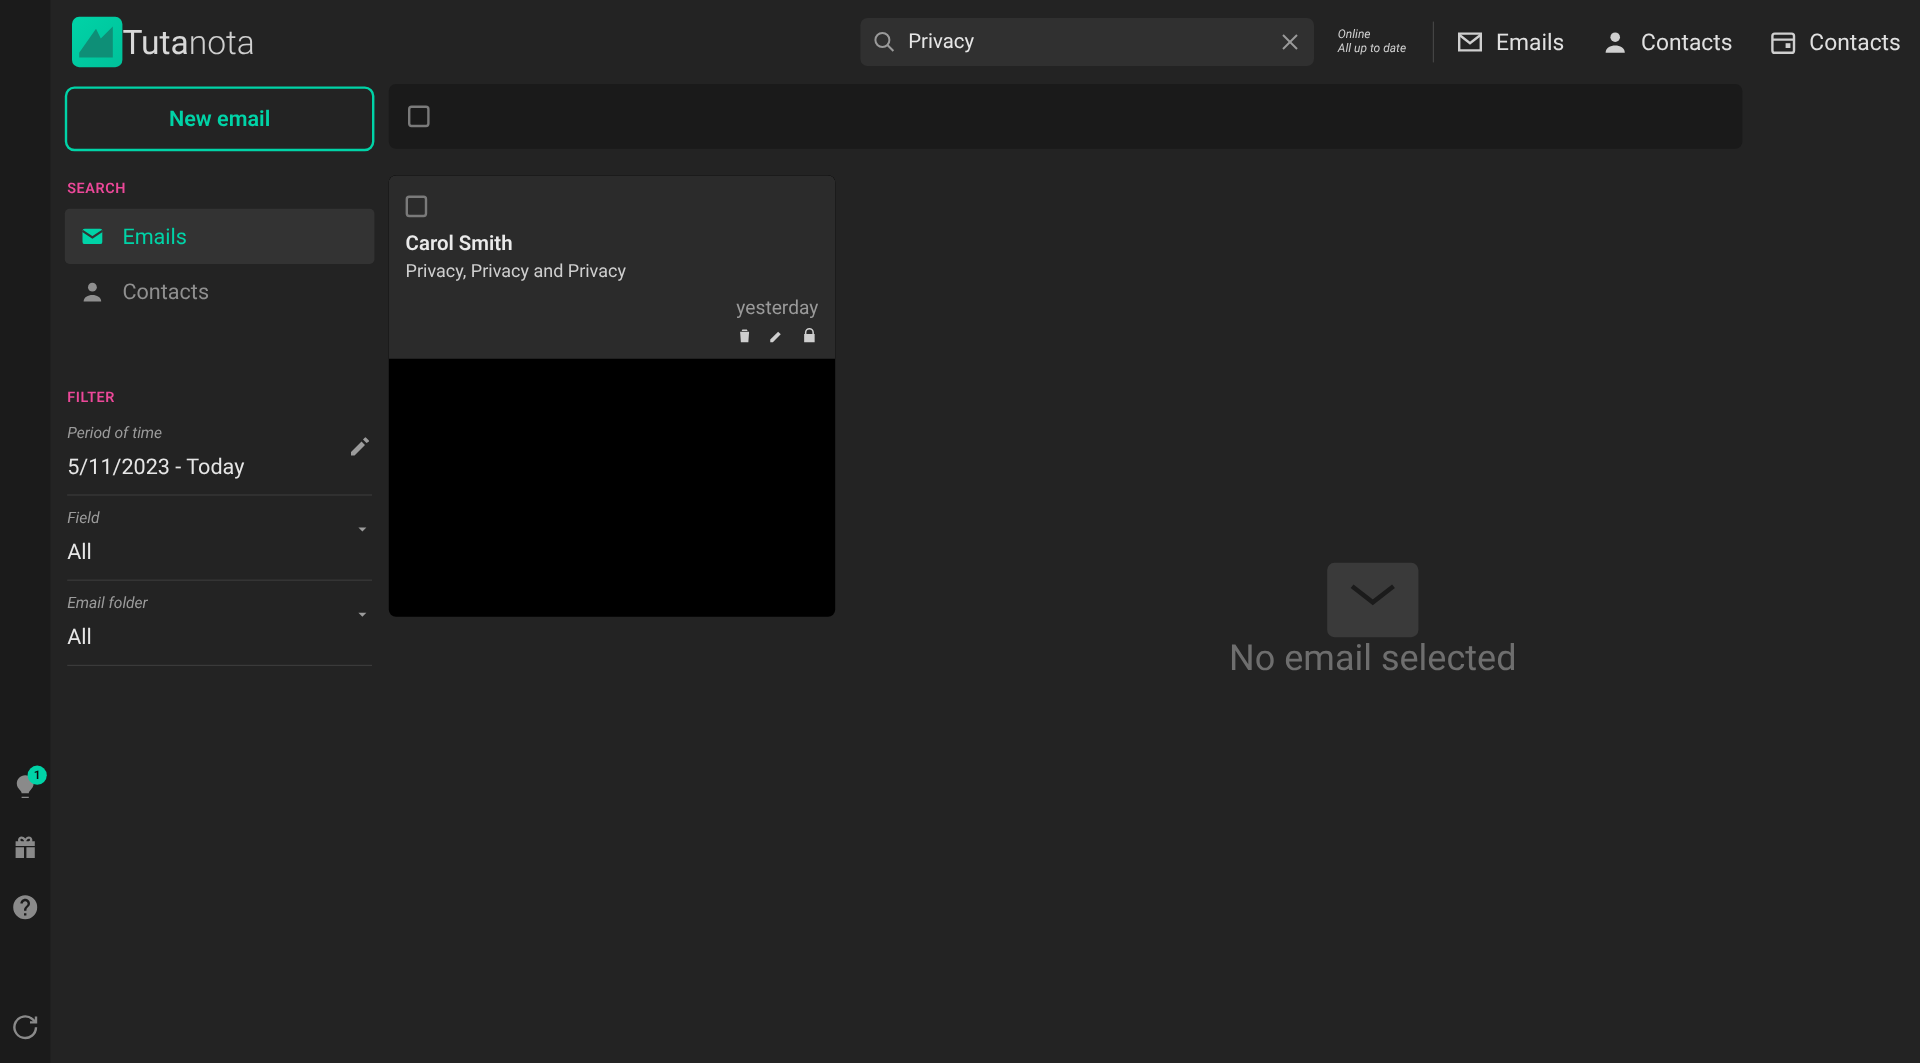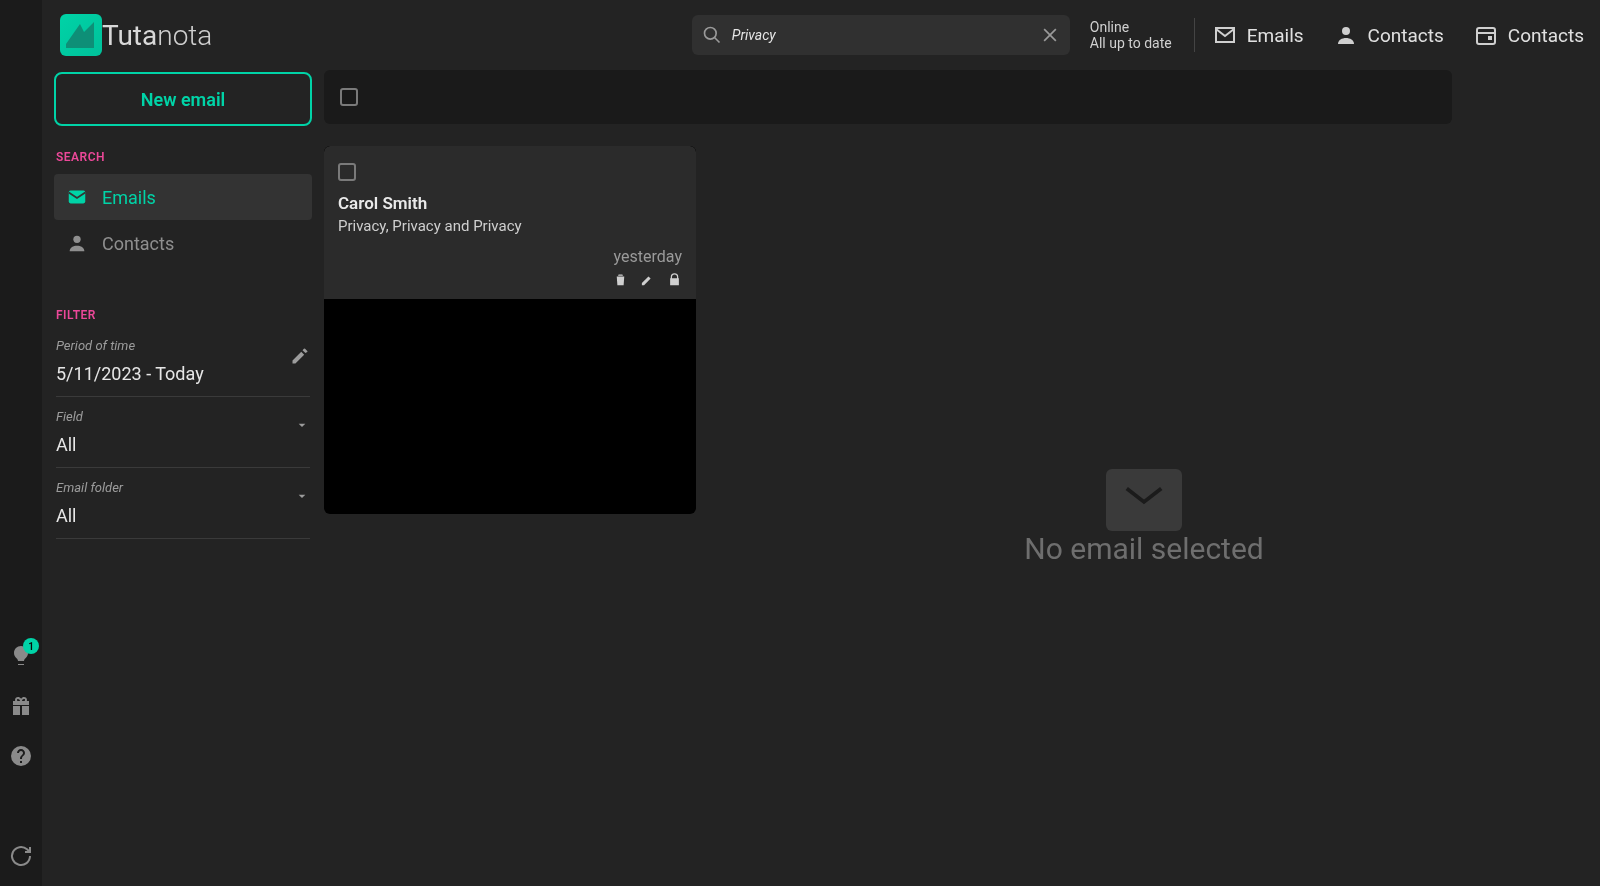--- a/index.html
+++ b/index.html
@@ -29,26 +29,25 @@
   .spacer { flex: 1; }
 
   .search {
     display: flex; align-items: center; width: 378px; height: 40px;
     background: #303030; border-radius: 6px; padding: 0 10px; gap: 10px;
     margin-left: 90px;
   }
   .search svg { width: 20px; height: 20px; color: #9a9a9a; }
   .search input {
     flex: 1; background: transparent; border: none; outline: none; color: #e6e6e6;
-    font-size: 14px;
-    font-style: italic;
+    font-size: 17px;
   }
   .search .clear { cursor: pointer; }
 
-  .status-box { margin-left: 20px; font-size: 14px; }
+  .status-box { margin-left: 20px; font-size: 10px; font-style: italic; }
   .status-box .line1 { color: #d0d0d0; }
   .status-box .line2 { color: #d0d0d0; }
 
   .vsep { width:1px; height:34px; background:#444; margin:0 14px 0 22px;}
 
   .nav { display: flex; align-items: center; gap: 30px; margin-left: 4px; }
   .nav-item { display: flex; align-items: center; gap: 10px; cursor: pointer; }
   .nav-item svg { width: 24px; height: 24px; color: #cfcfcf; }
   .nav-item span { font-size: 19px; color: #e0e0e0; }
 
@@ -211,21 +210,21 @@
     <span>Emails</span>
   </div>
   <div class="side-item">
     <svg viewBox="0 0 24 24" fill="currentColor">
         <circle cx="12" cy="8" r="4"></circle>
         <path d="M4 21c0-4 4-6 8-6s8 2 8 6"></path>
       </svg>
     <span>Contacts</span>
   </div>
 
-  <div class="section-label" style="margin-top:42px">FILTER</div>
+  <div class="section-label" style="margin-top:58px">FILTER</div>
 
   <div class="filter-field">
     <div class="ff-label">Period of time</div>
     <div class="ff-value">5/11/2023 - Today</div>
     <div class="ff-action">
       <svg viewBox="0 0 24 24" fill="currentColor">
           <path d="M3 17.5V21h3.5L17 10.5 13.5 7 3 17.5zM20.7 7.3a1 1 0 000-1.4l-2.6-2.6a1 1 0 00-1.4 0L15 5l3.5 3.5 2.2-1.2z"></path>
         </svg>
     </div>
   </div>

